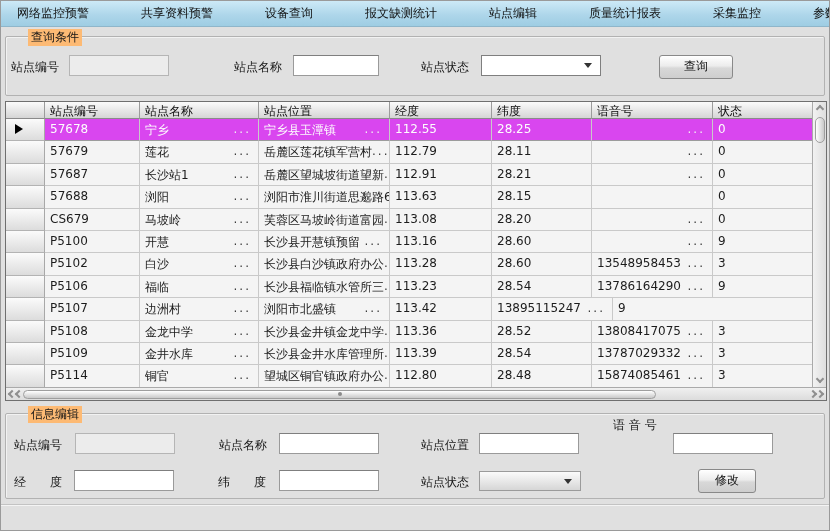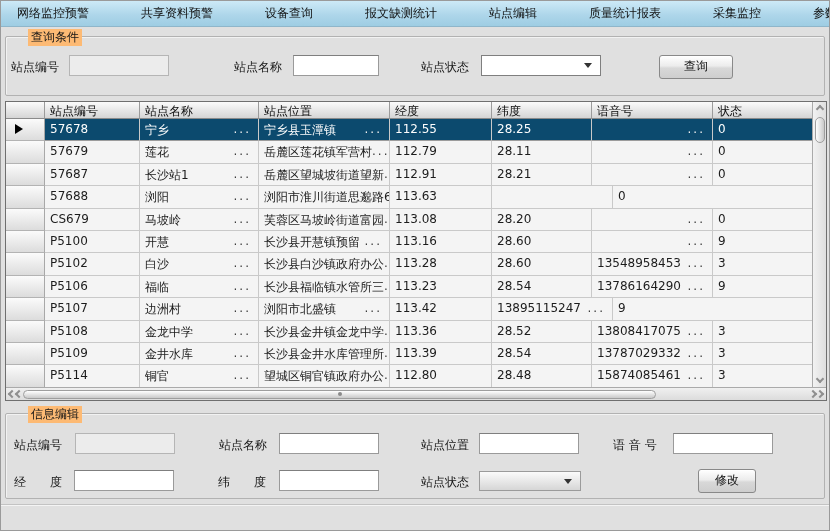--- a/index.html
+++ b/index.html
@@ -57,21 +57,21 @@
     display:flex; flex-direction:column; overflow:hidden;
   }
   .ghead { display:flex; height:17px; flex:none; }
   .gh {
     background:linear-gradient(180deg,#fbfbfb,#d5d5d5);
     border-right:1px solid #9b9b9b; border-bottom:1px solid #8a8a8a;
     padding:1px 0 0 5px; white-space:nowrap; overflow:hidden; color:#0d0d0d;
   }
   .rows { flex:1; display:flex; flex-direction:column; overflow:hidden; position:relative; }
   .grid-row { display:flex; height:22.4px; flex:none; background:#f4f4f4; }
-  .grid-row.selected .cell { background:#0c4a6e; color:#fdfdfd; border-bottom-color:#9c9c9c; }
+  .grid-row.selected .cell { background:#d946ef; color:#fdfdfd; border-bottom-color:#9c9c9c; }
   .grid-row.selected .dots { color:#f0f0f0; }
   .cell {
     border-right:1px solid #c9c9c9; border-bottom:1px solid #c9c9c9;
     padding:3px 0 0 5px; white-space:nowrap; overflow:hidden;
     display:flex; justify-content:space-between;
   }
   .cell .dots { letter-spacing:2px; color:#3a3a3a; padding-right:7px; }
   .rowhdr {
     width:39px; flex:none;
     background:linear-gradient(180deg,#fbfbfb,#dcdcdc);
@@ -252,20 +252,23 @@
         <div class="cell c-name">
           <span>浏阳</span>
           <span class="dots">...</span>
         </div>
         <div class="cell c-pos">
           <span>浏阳市淮川街道思邈路6</span>
         </div>
         <div class="cell c-lon">
           <span>113.63</span>
         </div>
+        <div class="cell c-lat">
+          <span>28.15</span>
+        </div>
         <div class="cell c-voice">
           <span></span>
         </div>
         <div class="cell c-status">
           <span>0</span>
         </div>
       </div>
       <div class="grid-row">
         <div class="rowhdr"></div>
         <div class="cell c-id">
@@ -502,21 +505,21 @@
 
 <div class="groupbox" style="left:4px;top:412px;width:820px;height:86px;">
   <span class="gb-title">信息编辑</span>
 </div>
 <span class="lbl" style="left:13px;top:436px;">站点编号</span>
 <input class="tb disabled" style="left: 74px; top: 432px; width: 100px;" value="">
 <span class="lbl" style="left:218px;top:436px;">站点名称</span>
 <input class="tb" style="left: 278px; top: 432px; width: 100px;" value="">
 <span class="lbl" style="left:420px;top:436px;">站点位置</span>
 <input class="tb" style="left: 478px; top: 432px; width: 100px;" value="">
-<span class="lbl" style="left:612px;top:436px;">语 音 号</span>
+<span class="lbl" style="left:612px;top:416px;">语 音 号</span>
 <input class="tb" style="left: 672px; top: 432px; width: 100px;" value="">
 
 <span class="lbl" style="left:13px;top:473px;">经　　度</span>
 <input class="tb" style="left: 73px; top: 469px; width: 100px;" value="">
 <span class="lbl" style="left:217px;top:473px;">纬　　度</span>
 <input class="tb" style="left: 278px; top: 469px; width: 100px;" value="">
 <span class="lbl" style="left:420px;top:473px;">站点状态</span>
 <div class="combo shaded" style="left:478px;top:470px;width:102px;">
   <span class="arrow"></span>
 </div>

